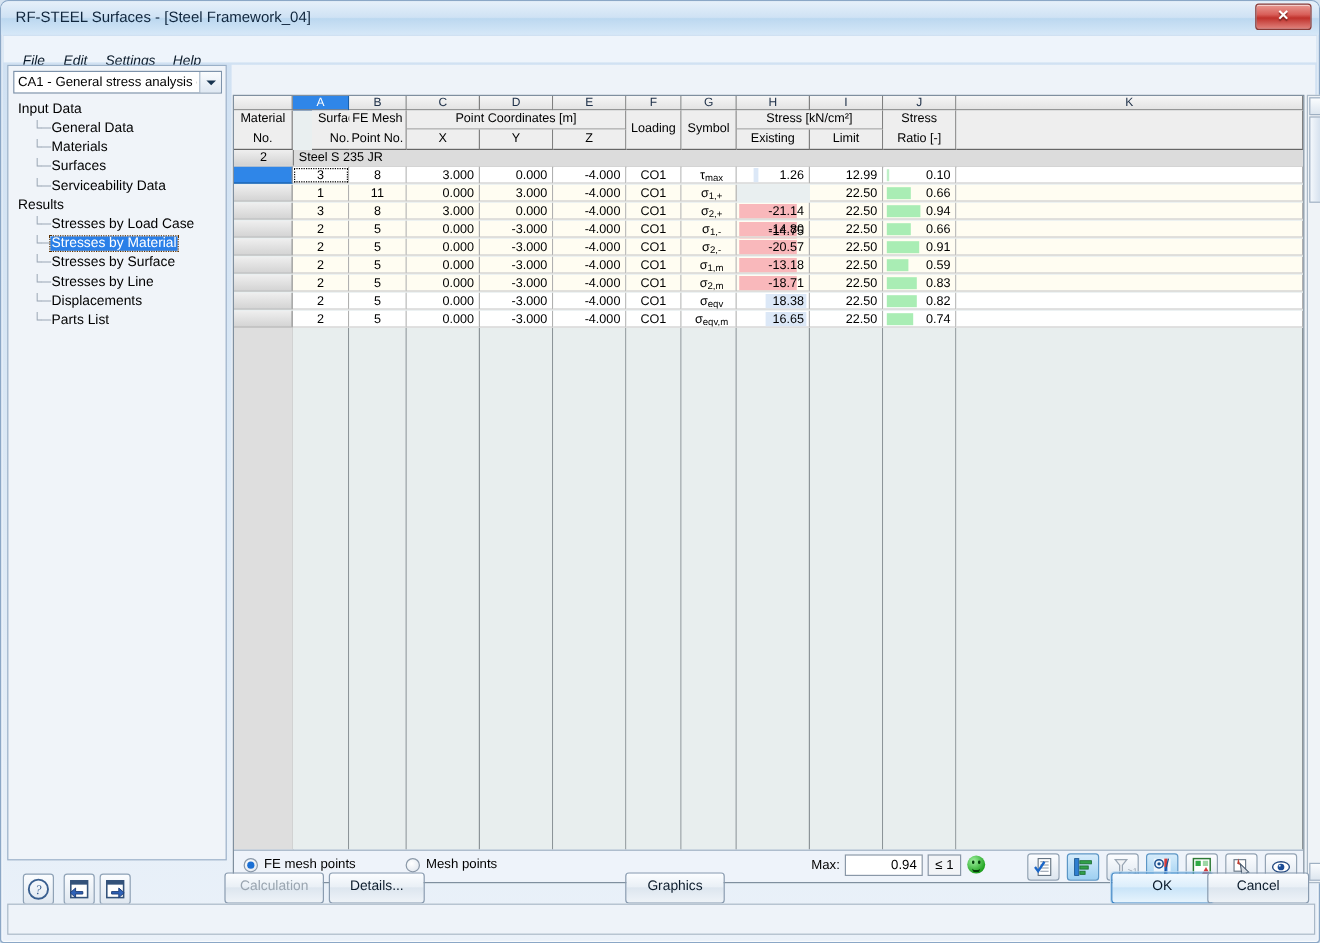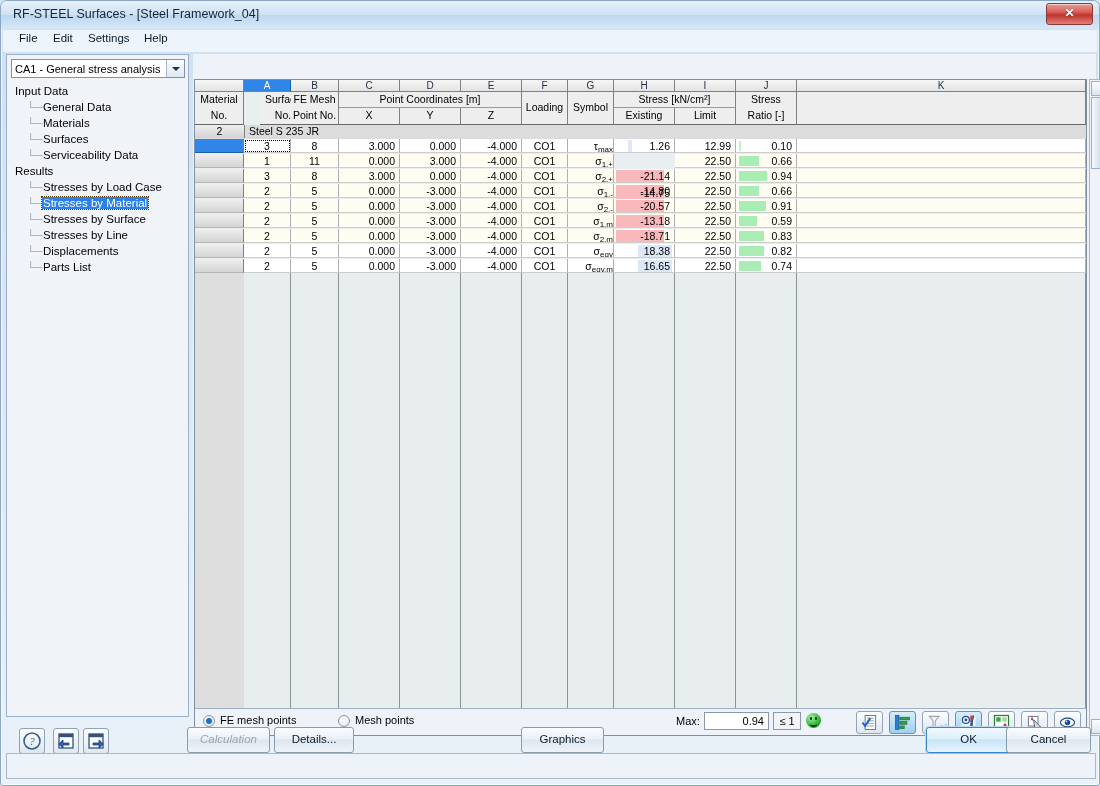--- a/index.html
+++ b/index.html
@@ -40,22 +40,22 @@
     position:absolute;left:0;right:0;top:2px;text-align:center;
     color:#fff;font-size:12px;font-weight:bold;
     text-shadow:0 1px 1px #7a2420;
   }
   
   #menubar{
     position:absolute;left:2px;top:29px;right:2px;height:22px;
     background:#eef4fb;
   }
   .menu-item{
-    position:absolute;top:1px;height:16px;padding:1px 6px 0 6px;
-    font-size:11.5px;color:#0b1b2b;cursor:pointer;
+    position:absolute;top:14px;height:16px;padding:1px 6px 0 6px;
+    font-size:11.5px;color:#0b1b2b;cursor:pointer;font-style:italic;
   }
   
   #leftpanel{
     position:absolute;left:5px;top:53px;width:183px;height:663px;
     background:#f0f4f9;
     border:1px solid #9ab0c8;
     box-sizing:border-box;
   }
   #combo{
     position:absolute;left:4px;top:4px;width:174px;height:19px;
@@ -169,21 +169,21 @@
   }
   .rowhdr.sel{background:#2f86e8;border-bottom:1px solid #1a5fa8;}
   .cell{
     position:absolute;top:0;height:14px;box-sizing:border-box;
     border-right:1px solid #b0b0b0;border-bottom:1px solid #cdcdcd;
     font-size:10.5px;color:#000;line-height:14px;
     overflow:hidden;white-space:nowrap;
   }
   .cell.num{text-align:right;padding-right:4px;}
   .cell.ctr{text-align:center;}
-  .cell.lft{text-align:right;padding-left:5px;}
+  .cell.lft{text-align:center;padding-left:5px;}
   .cell.focus{outline:1px dotted #000;outline-offset:-2px;}
   .bg-w{background:#ffffff;}
   .bg-c{background:#fffdf2;}
   .chip-red{
     position:absolute;left:2px;top:1px;height:12px;width:48px;
     background:#f9b8bb;
   }
   .chip-green{
     position:absolute;left:3px;top:2px;height:10px;
     background:#a9edb4;
@@ -257,21 +257,21 @@
   #cmdbar{
     position:absolute;left:5px;top:720px;width:1090px;height:40px;
   }
   .dlgbtn{
     position:absolute;height:24px;
     border:1px solid #8a9cb0;border-radius:3px;
     background:linear-gradient(180deg,#fbfdff 0%,#eaf0f6 45%,#dde6ef 50%,#eef3f8 100%);
     font-size:11.5px;color:#0b1b2b;text-align:center;line-height:23px;
     cursor:pointer;
   }
-  .dlgbtn.disabled{color:#9aa5b0;font-style:italic;}
+  .dlgbtn.disabled{color:#9aa5b0;}
   .dlgbtn.default{
     border:1px solid #3d86c6;
     box-shadow:0 0 0 1px #bcd9ef;
     background:linear-gradient(180deg,#f2f9ff 0%,#dceefb 45%,#c9e4f8 50%,#e7f4fd 100%);
   }
   #statusbar{
     position:absolute;left:5px;top:752px;width:1090px;height:26px;
     background:#eef3f9;border:1px solid #a9b8c7;box-sizing:border-box;
   }
   

